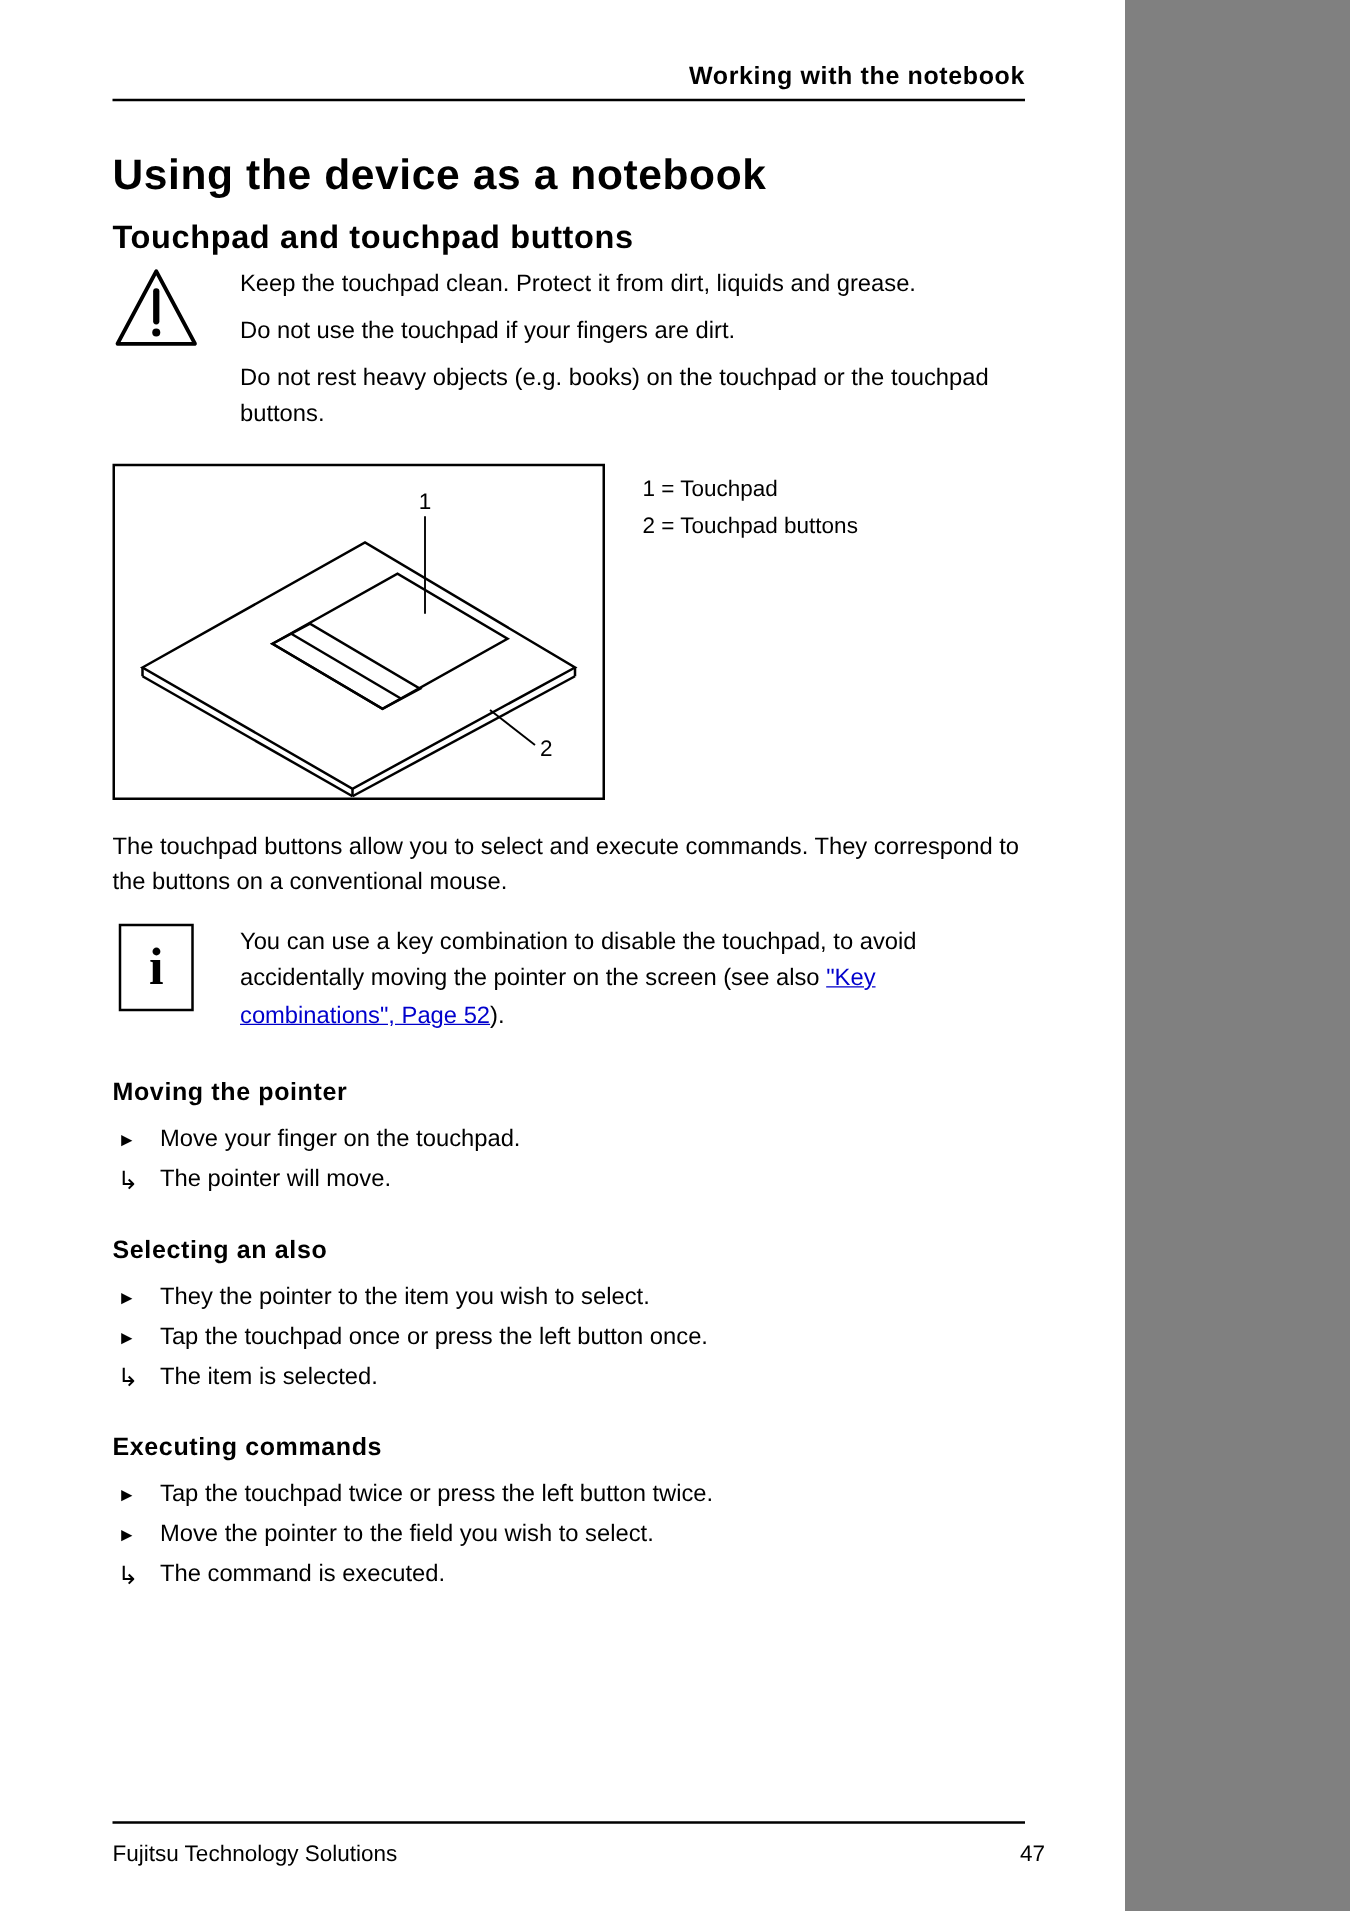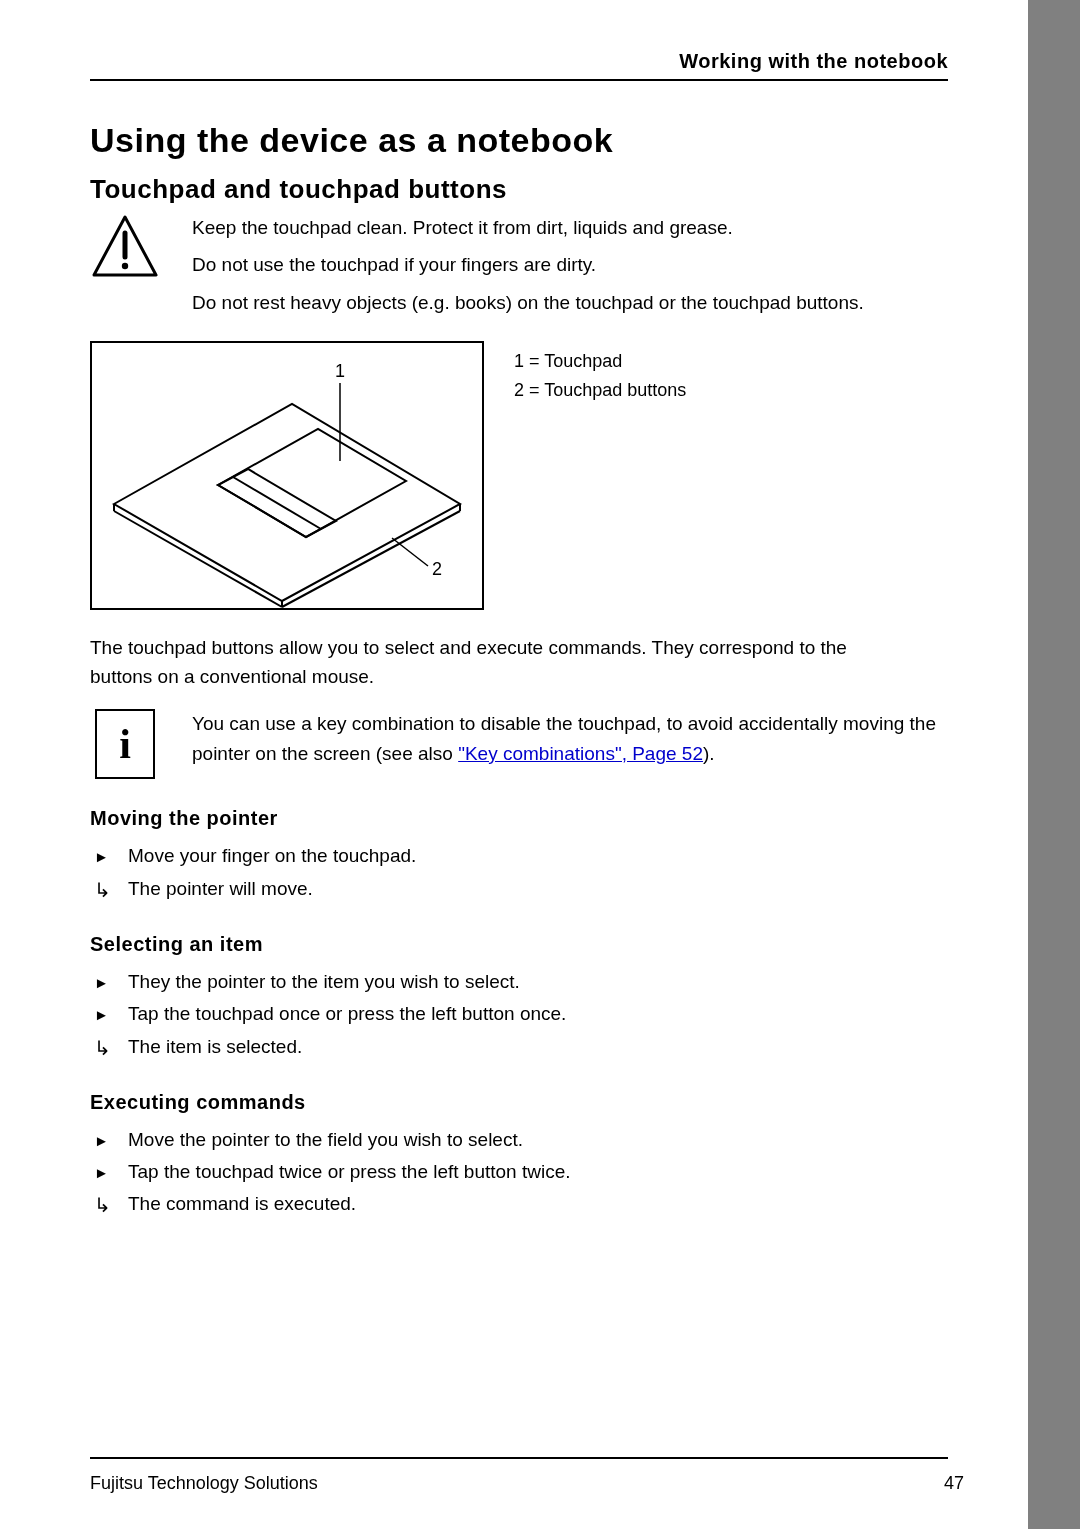--- a/index.html
+++ b/index.html
@@ -1,21 +1,21 @@
 <!DOCTYPE html>
 <html><head>
 <meta charset="utf-8">
 <style>
   html, body {
     margin: 0;
     padding: 0;
     background: #808080;
   }
   .page {
-    width: 1028px;
+    width: 900px;
     height: 1529px;
     background: #ffffff;
     position: relative;
     font-family: Arial, Helvetica, sans-serif;
     color: #000;
     box-sizing: border-box;
     padding: 50px 80px 40px 90px;
   }
   .running-head {
     text-align: right;
@@ -174,21 +174,21 @@
   <div class="callout-row">
     <div class="callout-icon">
       <svg width="70" height="70" viewBox="0 0 70 70">
         <polygon points="35,4 66,62 4,62" fill="none" stroke="#000" stroke-width="3" stroke-linejoin="round"></polygon>
         <line x1="35" y1="20" x2="35" y2="44" stroke="#000" stroke-width="5" stroke-linecap="round"></line>
         <circle cx="35" cy="53" r="3.2" fill="#000"></circle>
       </svg>
     </div>
     <div class="callout-body">
       <p>Keep the touchpad clean. Protect it from dirt, liquids and grease.</p>
-      <p>Do not use the touchpad if your fingers are dirty.</p>
+      <p>Do not use the touchpad if your fingers are dirt.</p>
       <p>Do not rest heavy objects (e.g. books) on the touchpad or the touchpad buttons.</p>
     </div>
   </div>
 
   <div class="diagram-row">
     <div class="diagram-box">
       <svg class="tp-svg" viewBox="0 0 390 265">
 
         <polygon points="22,161 200,61 368,161 190,258" fill="none" stroke="#000" stroke-width="2"></polygon>
 
@@ -231,31 +231,31 @@
       </p>
     </div>
   </div>
 
   <h3 class="subsub-title">Moving the pointer</h3>
   <ul class="step-list">
     <li class="action">Move your finger on the touchpad.</li>
     <li class="result">The pointer will move.</li>
   </ul>
 
-  <h3 class="subsub-title">Selecting an item</h3>
+  <h3 class="subsub-title">Selecting an also</h3>
   <ul class="step-list">
     <li class="action">They the pointer to the item you wish to select.</li>
     <li class="action">Tap the touchpad once or press the left button once.</li>
     <li class="result">The item is selected.</li>
   </ul>
 
   <h3 class="subsub-title">Executing commands</h3>
   <ul class="step-list">
+    <li class="action">Tap the touchpad twice or press the left button twice.</li>
     <li class="action">Move the pointer to the field you wish to select.</li>
-    <li class="action">Tap the touchpad twice or press the left button twice.</li>
     <li class="result">The command is executed.</li>
   </ul>
 
   <hr class="hr-bottom">
   <div class="footer">
     <span>Fujitsu Technology Solutions</span>
     <span>47</span>
   </div>
 
 </div>

